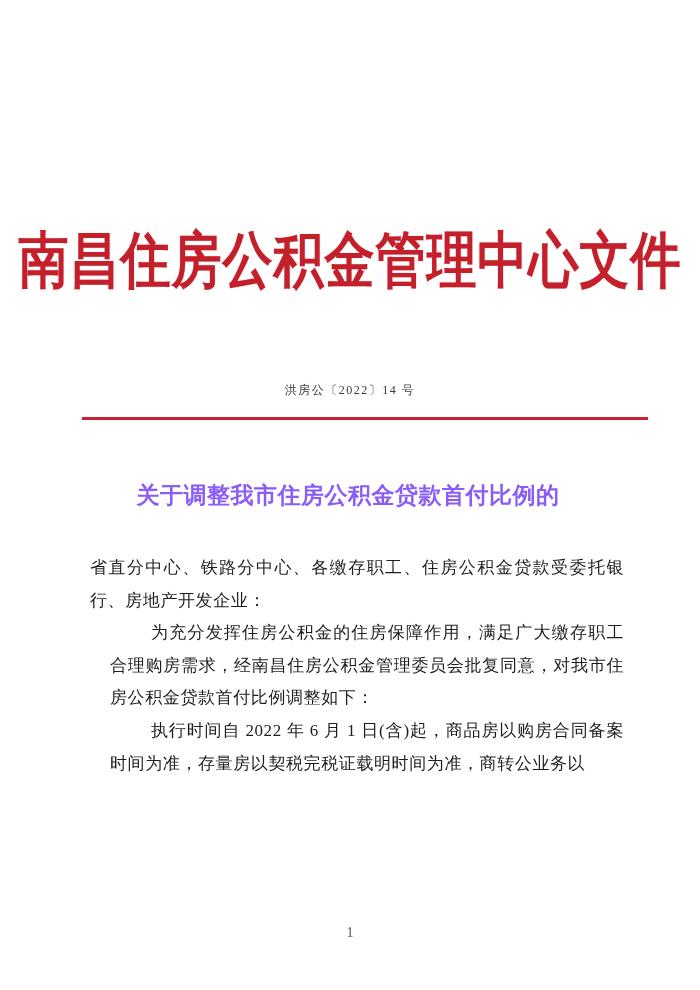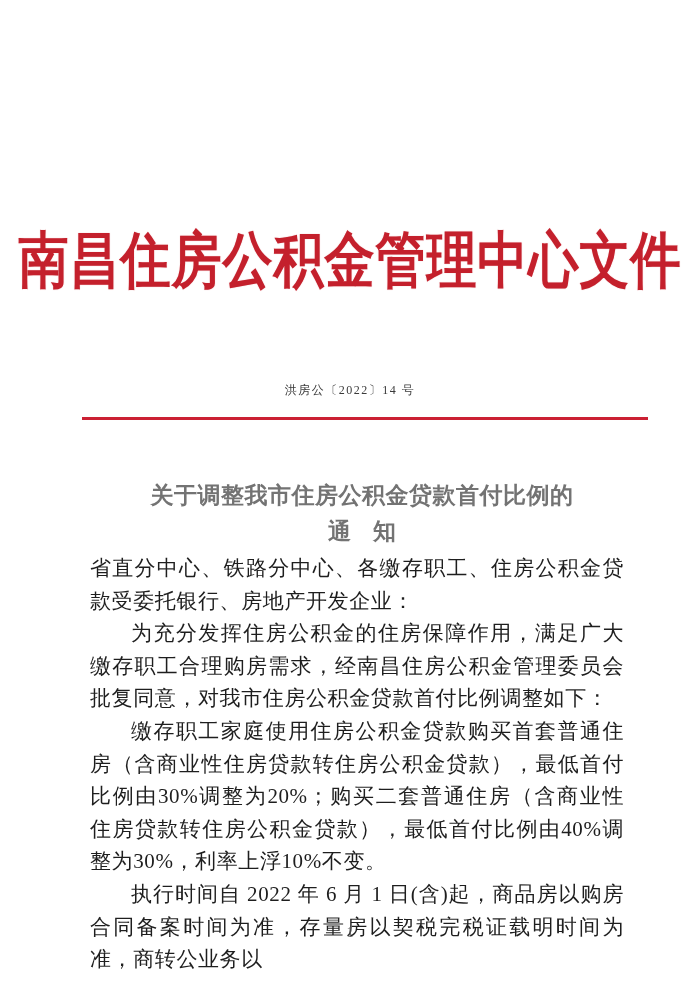--- a/index.html
+++ b/index.html
@@ -67,57 +67,57 @@
     left:82px;
     top:417px;
     width:566px;
     height:3px;
     background:#cb2033;
   }
 
   
   .doc-title {
     position:absolute;
-    left:102px;
+    left:88px;
     top:478px;
     width:520px;
     text-align:center;
     font-size:23px;
     font-weight:700;
     line-height:1.58;
-    color:#737373;
+    color:#8b5cf6;
     letter-spacing:0.5px;
   }
 
   .doc-title-line2 {
     letter-spacing:22px;
     padding-left:22px;
   }
 
   
   .body-text {
     position:absolute;
     left:90px;
     top:552px;
     width:534px;
   }
 
   .para {
-    font-size:21px;
+    font-size:17px;
     line-height:32.6px;
     color:#1e1e1e;
     text-align:justify;
     text-justify:inter-ideograph;
     letter-spacing:0.6px;
     margin:0;
   }
 
   .para.indent { text-indent:41px; }
 
-  .para + .para { margin-top:0; }
+  .para + .para { margin-top:0;margin-left:20px; }
 
   
   .page-number {
     position:absolute;
     left:0;
     top:925px;
     width:700px;
     text-align:center;
     font-size:14px;
     color:#555555;
@@ -131,25 +131,23 @@
   <div class="masthead">
     <div class="masthead-title">南昌住房公积金管理中心文件</div>
   </div>
 
   <div class="doc-number">洪房公〔2022〕14 号</div>
 
   <div class="red-rule"></div>
 
   <div class="doc-title">
     <div>关于调整我市住房公积金贷款首付比例的</div>
-    <div class="doc-title-line2">通知</div>
   </div>
 
   <div class="body-text">
     <p class="para">省直分中心、铁路分中心、各缴存职工、住房公积金贷款受委托银行、房地产开发企业：</p>
     <p class="para indent">为充分发挥住房公积金的住房保障作用，满足广大缴存职工合理购房需求，经南昌住房公积金管理委员会批复同意，对我市住房公积金贷款首付比例调整如下：</p>
-    <p class="para indent">缴存职工家庭使用住房公积金贷款购买首套普通住房（含商业性住房贷款转住房公积金贷款），最低首付比例由30%调整为20%；购买二套普通住房（含商业性住房贷款转住房公积金贷款），最低首付比例由40%调整为30%，利率上浮10%不变。</p>
     <p class="para indent">执行时间自 2022 年 6 月 1 日(含)起，商品房以购房合同备案时间为准，存量房以契税完税证载明时间为准，商转公业务以</p>
   </div>
 
   <div class="page-number">1</div>
 
 </div>
 
 </body></html>

